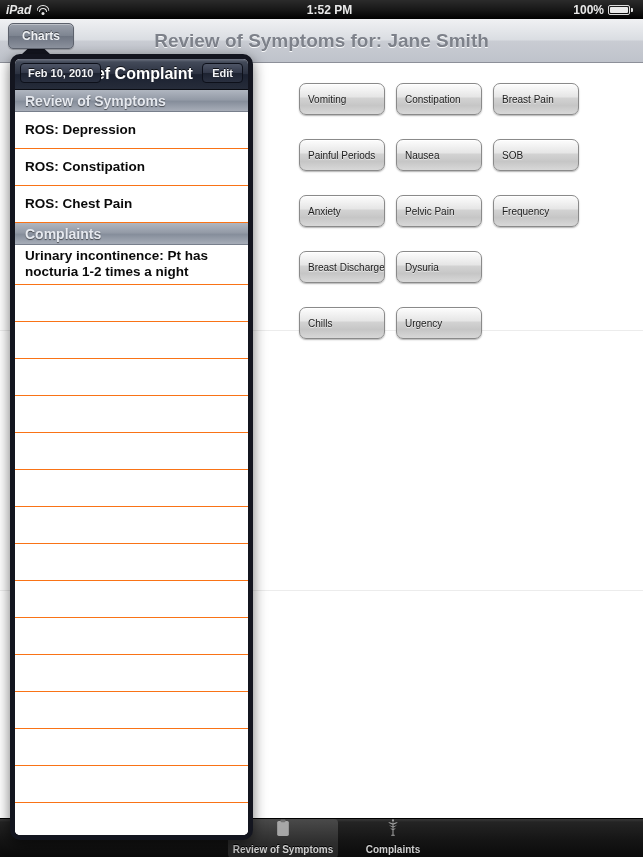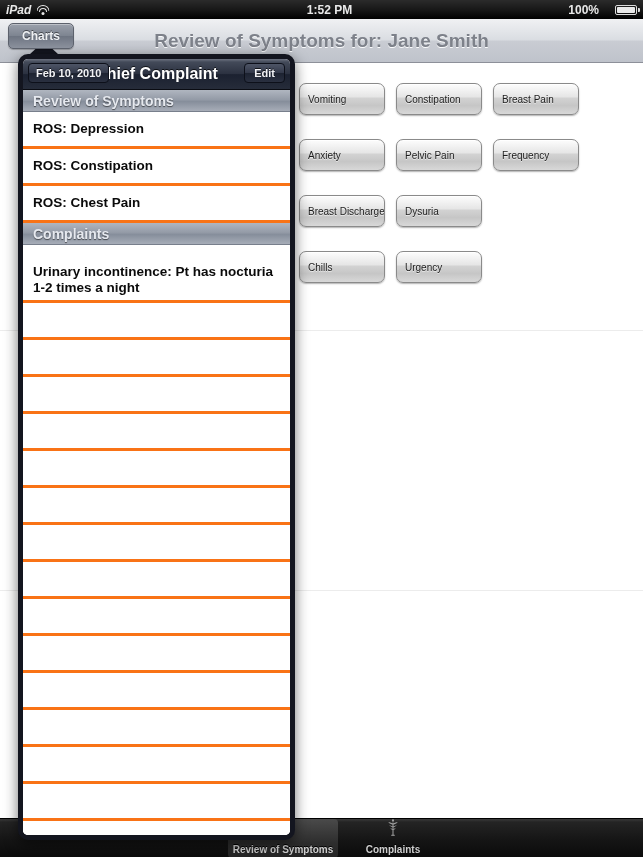--- a/index.html
+++ b/index.html
@@ -13,21 +13,21 @@
 
   
   .statusbar {
     position: absolute; left:0; top:0; width:643px; height:19px;
     background: linear-gradient(to bottom, #2b2b2b 0%, #161616 55%, #000 100%);
     color:#e8e8e8; font-size:12px; font-weight:bold;
     display:flex; align-items:center;
   }
   .sb-left { display:flex; align-items:center; gap:5px; padding-left:6px;font-style:italic; }
   .sb-center { position:absolute; left:0; right:0; text-align:center; font-size:12px;padding-left:16px; }
-  .sb-right { position:absolute; right:6px; display:flex; align-items:center; gap:16px; }
+  .sb-right { position:absolute; right:13px; display:flex; align-items:center; gap:4px; }
   .wifi-icon { display:inline-block; width:14px; height:11px; position:relative; }
   .wifi-icon i {
     position:absolute; border:1.6px solid #e8e8e8; border-bottom:none;
     border-radius:50% 50% 0 0 / 100% 100% 0 0; left:50%; transform:translateX(-50%);
   }
   .wifi-icon i:nth-child(1){ width:13px; height:6px; bottom:4px; }
   .wifi-icon i:nth-child(2){ width:8px; height:4px; bottom:3px; }
   .wifi-icon i:nth-child(3){ width:3px;height:3px;bottom:0;background:#e8e8e8;border-radius:50%;border:none;}
   .batt {
     width:22px; height:10px; border:1.5px solid #dcdcdc; border-radius:2px;
@@ -76,21 +76,21 @@
     font-size:10px; color:#1d1d1d;
     background: linear-gradient(to bottom, #fdfdfd 0%, #e6e6e6 42%, #d2d2d2 48%, #c6c6c6 72%, #d8d8d8 100%);
     border:1px solid #8a8a8a; border-radius:7px;
     box-shadow: inset 0 1px 0 rgba(255,255,255,.9), 0 1px 1.5px rgba(0,0,0,.3);
     text-shadow: 0 1px 0 rgba(255,255,255,.6);
     overflow:hidden; white-space:nowrap;
   }
 
   
   .popover {
-    position:absolute; left:18px; top:54px; width:277px; height:786px;
+    position:absolute; left:10px; top:54px; width:243px; height:786px;
     z-index:20;
     text-decoration:underline;
   }
   .pop-arrow {
     position:absolute; left:11px; top:-13px; width:0; height:0;
     border-left:15px solid transparent; border-right:15px solid transparent;
     border-bottom:14px solid #13151f;
   }
   .pop-body {
     position:absolute; inset:0;
@@ -126,24 +126,24 @@
   .sec-header {
     height:22px; display:flex; align-items:center; padding-left:10px;
     font-size:14px; font-weight:bold; color:#e6e9ef;
     text-shadow: 0 1px 1px rgba(0,0,0,.55);
     background: linear-gradient(to bottom, #b0b6c0 0%, #949ba7 45%, #868e9b 55%, #a7adb8 100%);
     border-bottom:1px solid #787f8c;
   }
   .row {
     min-height:37px; display:flex; align-items:center; padding:4px 10px;
     font-size:13.5px; font-weight:bold; color:#0b0b0b;
-    border-bottom:3px solid #f97316;
+    border-bottom:1px solid #f97316;
     background:#ffffff; line-height:16px;
   }
-  .row.multiline { display:block; padding-top:19px; }
+  .row.multiline { display:block; padding-top:3px; }
   .row.empty { min-height:37px; }
 
   
   .tabbar {
     position:absolute; left:0; top:818px; width:643px; height:39px;
     background: linear-gradient(to bottom, #3a3a3a 0%, #242424 8%, #151515 55%, #0b0b0b 100%);
     border-top:1px solid #000;
   }
   .tab {
     position:absolute; top:0; height:39px; width:110px;
@@ -185,20 +185,25 @@
   <div class="charts-btn">Charts</div>
 
   <div class="content">
     <div class="content-sep" style="top:267px"></div>
     <div class="content-sep" style="top:527px"></div>
     <div class="btn-grid">
         <div class="sym-row">
           <div class="sym-btn">Vomiting</div>
           <div class="sym-btn">Constipation</div>
           <div class="sym-btn">Breast Pain</div>
+        </div>
+        <div class="sym-row">
+          <div class="sym-btn">Painful Periods</div>
+          <div class="sym-btn">Nausea</div>
+          <div class="sym-btn">SOB</div>
         </div>
         <div class="sym-row">
           <div class="sym-btn">Anxiety</div>
           <div class="sym-btn">Pelvic Pain</div>
           <div class="sym-btn">Frequency</div>
         </div>
         <div class="sym-row">
           <div class="sym-btn">Breast Discharge</div>
           <div class="sym-btn">Dysuria</div>
         </div>

